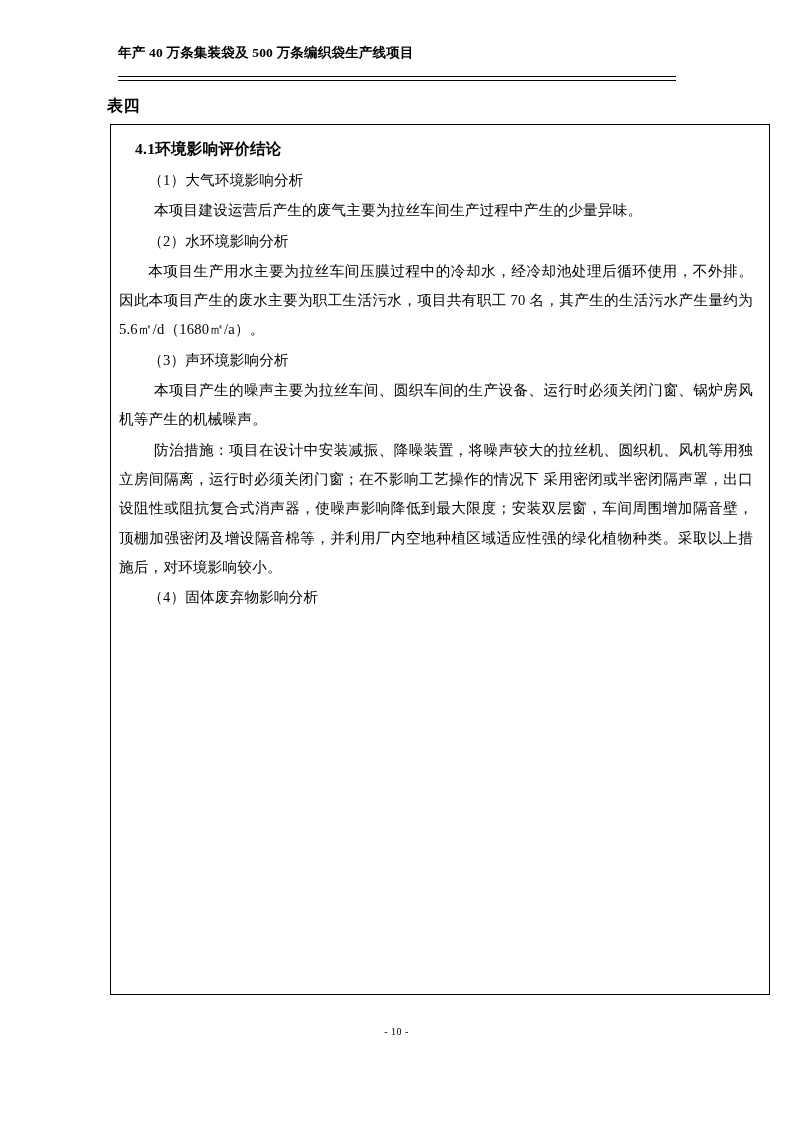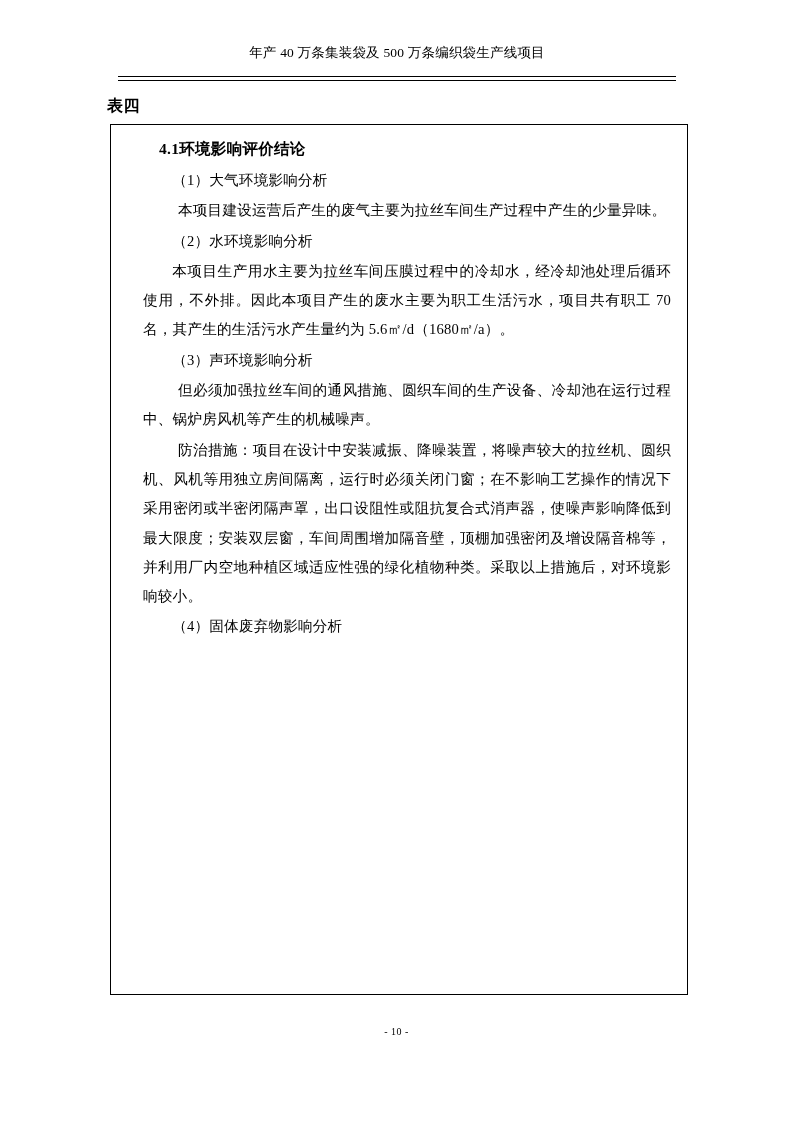--- a/index.html
+++ b/index.html
@@ -20,23 +20,23 @@
     top: 0; left: 0;
     width: 793px;
     height: 1122px;
     box-sizing: border-box;
   }
   .header {
     position: absolute;
     top: 44px;
     left: 118px;
     width: 558px;
-    text-align: center;
     font-size: 13.5px;
     letter-spacing: 0.2px;
+    font-weight: bold;
   }
   .header-rule {
     position: absolute;
     top: 76px;
     left: 118px;
     width: 558px;
     border-top: 1.2px solid #000;
   }
   .header-rule.second {
     top: 80px;
@@ -46,25 +46,25 @@
     top: 96px;
     left: 107px;
     font-size: 16px;
     font-weight: bold;
     letter-spacing: 0.5px;
   }
   .content-box {
     position: absolute;
     top: 124px;
     left: 110px;
-    width: 578px;
+    width: 660px;
     height: 871px;
     border: 1.3px solid #000;
     box-sizing: border-box;
-    padding: 12px 16px 0 32px;
+    padding: 12px 16px 0 8px;
   }
   .sec-title {
     font-size: 15.5px;
     font-weight: bold;
     margin: 2px 0 6px 16px;
     letter-spacing: 0.3px;
   }
   p.para {
     margin: 0 0 1px 0;
     font-size: 14.6px;
@@ -100,21 +100,21 @@
 
     <div class="sec-title">4.1环境影响评价结论</div>
 
     <p class="para indent1">（1）大气环境影响分析</p>
     <p class="para indent-h">本项目建设运营后产生的废气主要为拉丝车间生产过程中产生的少量异味。</p>
 
     <p class="para indent1">（2）水环境影响分析</p>
     <p class="para indent1">本项目生产用水主要为拉丝车间压膜过程中的冷却水，经冷却池处理后循环使用，不外排。因此本项目产生的废水主要为职工生活污水，项目共有职工 70 名，其产生的生活污水产生量约为 5.6㎡/d（1680㎡/a）。</p>
 
     <p class="para indent1">（3）声环境影响分析</p>
-    <p class="para indent-h">但必须加强拉丝车间的通风措施、圆织车间的生产设备、冷却池在运行过程中、锅炉房风机等产生的机械噪声。</p>
+    <p class="para indent-h">本项目产生的噪声主要为拉丝车间、圆织车间的生产设备、运行时必须关闭门窗、锅炉房风机等产生的机械噪声。</p>
     <p class="para indent-h">防治措施：项目在设计中安装减振、降噪装置，将噪声较大的拉丝机、圆织机、风机等用独立房间隔离，运行时必须关闭门窗；在不影响工艺操作的情况下 采用密闭或半密闭隔声罩，出口设阻性或阻抗复合式消声器，使噪声影响降低到最大限度；安装双层窗，车间周围增加隔音壁，顶棚加强密闭及增设隔音棉等，并利用厂内空地种植区域适应性强的绿化植物种类。采取以上措施后，对环境影响较小。</p>
 
     <p class="para indent1">（4）固体废弃物影响分析</p>
 
   </div>
 
   <div class="footer">- 10 -</div>
 
 </div>
 

